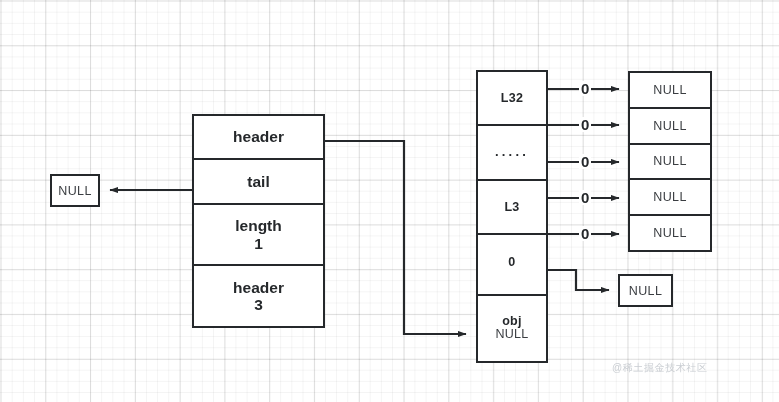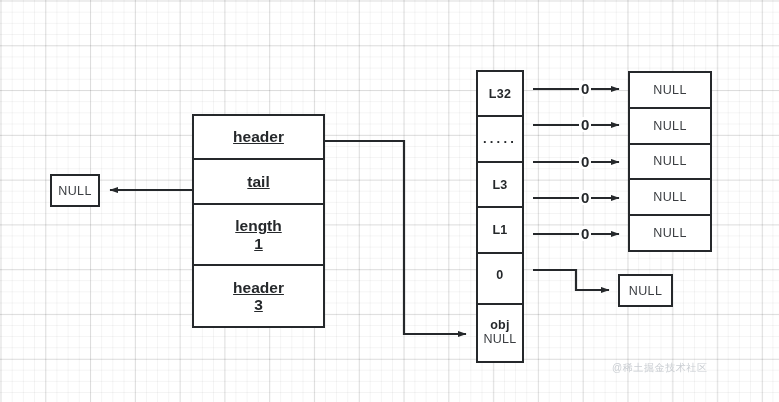--- a/index.html
+++ b/index.html
@@ -64,21 +64,20 @@
   
   #struct-node {
     left: 192px;
     top: 114px;
     width: 133px;
     height: 214px;
   }
   #struct-node .cell {
     font-size: 15.5px;
     font-weight: bold;
-    text-decoration: underline;
   }
   #struct-node .cell .sub {
     font-weight: bold;
     font-size: 15.5px;
   }
 
   
   .nullbox {
     position: absolute;
     box-sizing: border-box;
@@ -101,21 +100,21 @@
     left: 618px;
     top: 274px;
     width: 55px;
     height: 33px;
   }
 
   
   #level-node {
     left: 476px;
     top: 70px;
-    width: 48px;
+    width: 72px;
     height: 293px;
   }
   #level-node .cell {
     font-size: 12.5px;
     font-weight: bold;
     color: #25282b;
     letter-spacing: 0.3px;
   }
   #level-node .cell.dots {
     font-size: 13px;
@@ -246,23 +245,20 @@
     <div class="cell">
       <span>L32</span>
     </div>
     <div class="cell dots">
       <span>.....</span>
     </div>
     <div class="cell">
       <span>L3</span>
     </div>
     <div class="cell">
-      <span>L1</span>
-    </div>
-    <div class="cell">
       <span>0</span>
     </div>
     <div class="cell objcell">
       <span class="obj-l1">obj</span>
       <span class="obj-l2">NULL</span>
     </div>
   </div>
 
   <div class="node" id="null-stack">
     <div class="cell">

